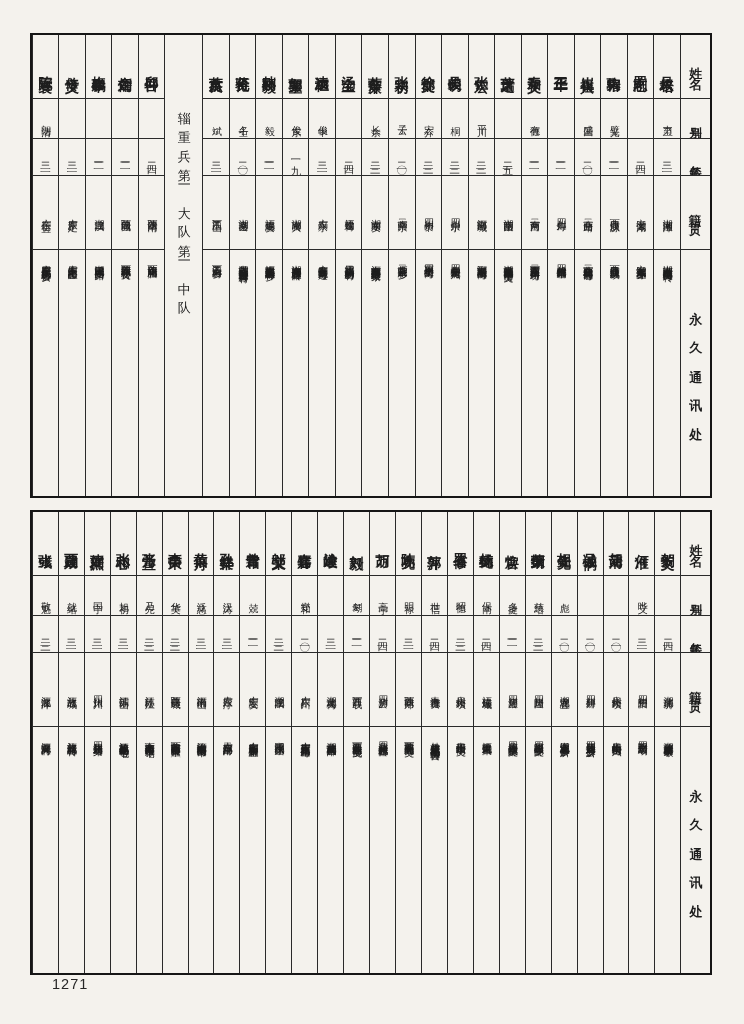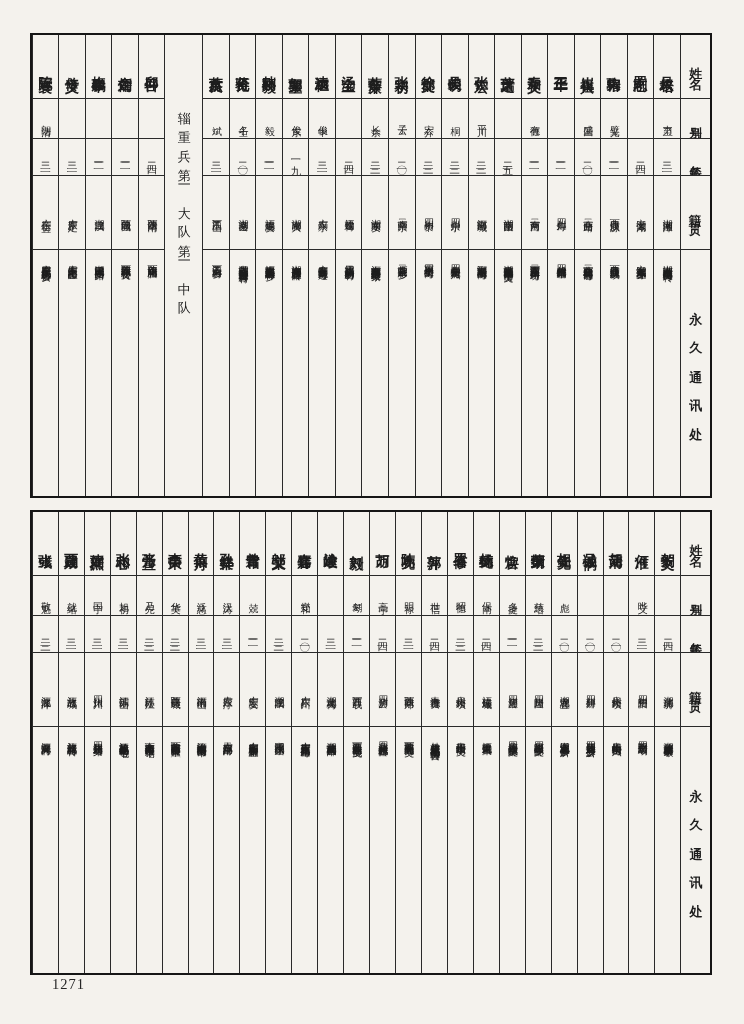--- a/index.html
+++ b/index.html
@@ -48,21 +48,21 @@
   .hdr.c-native{font-size:12.5px;letter-spacing:9px;}
   .hdr.c-addr{font-size:13px;letter-spacing:29px;justify-content:center;padding-top:0;}
   
   .label-cell{
     flex:1;border-bottom:none;
     font-size:13px;letter-spacing:19px;
     justify-content:flex-start;padding-top:66px;
   }
   .page-number{
     position:absolute;left:52px;top:976px;
-    font-family:Liberation Serif, serif;font-size:14.5px;color:#262626;
+    font-family:Liberation Sans, sans-serif;font-size:14.5px;color:#262626;
     letter-spacing:1px;
   }
 </style>
 </head>
 <body>
 
 <div class="page">
   <div class="table table-top" id="table-0">
       <div class="col header-col">
         <div class="cell c-name hdr">姓名</div>

